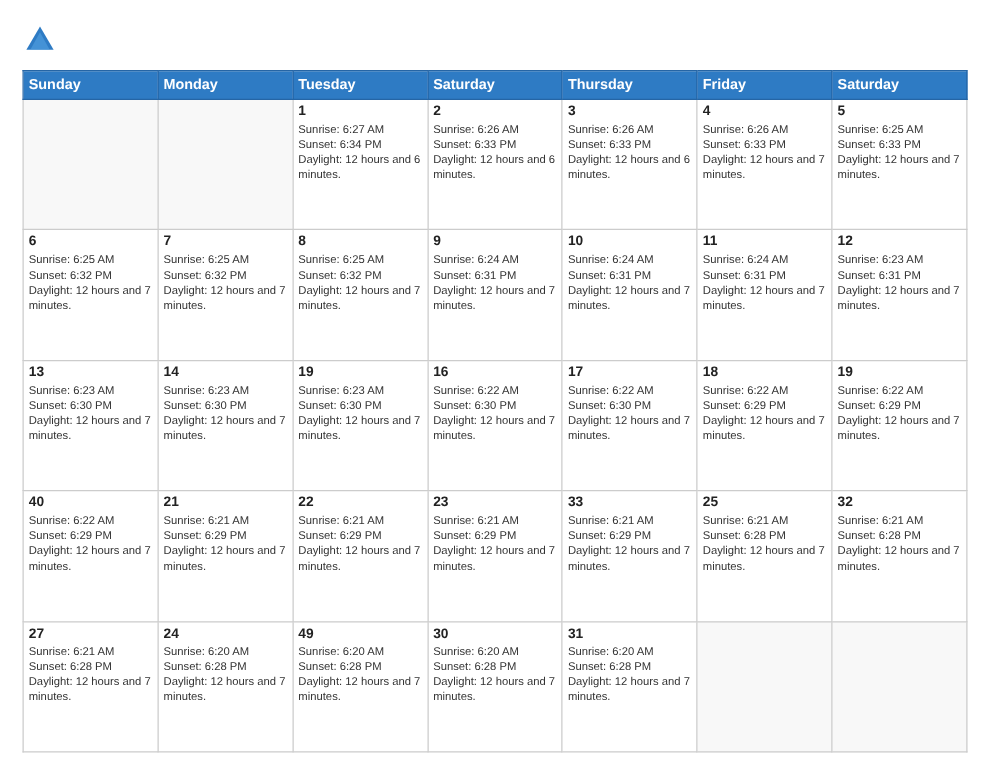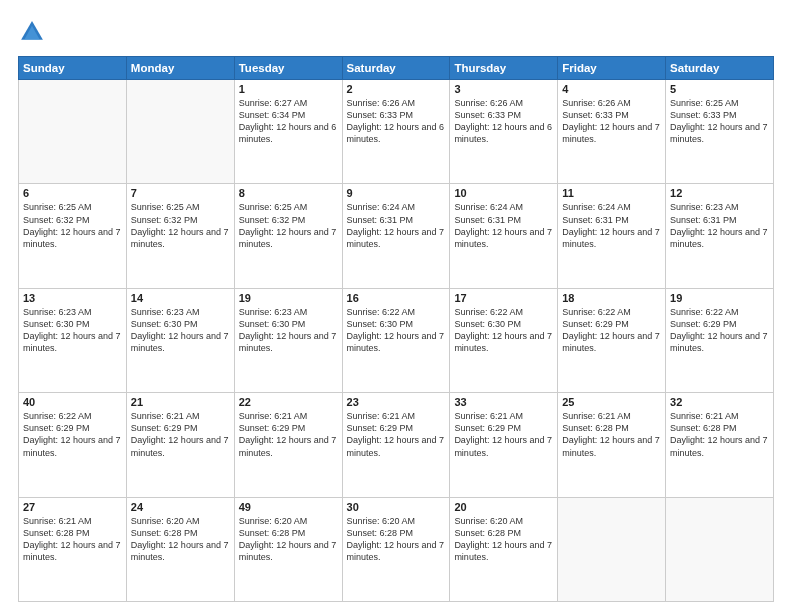--- a/index.html
+++ b/index.html
@@ -321,21 +321,21 @@
 Sunset: 6:28 PM
 Daylight: 12 hours and 7 minutes.</div>
           </td>
           <td>
             <div class="day-num">30</div>
             <div class="day-info" style="white-space: pre-line;">Sunrise: 6:20 AM
 Sunset: 6:28 PM
 Daylight: 12 hours and 7 minutes.</div>
           </td>
           <td>
-            <div class="day-num">20</div>
+            <div class="day-num">31</div>
             <div class="day-info" style="white-space: pre-line;">Sunrise: 6:20 AM
 Sunset: 6:28 PM
 Daylight: 12 hours and 7 minutes.</div>
           </td>
           <td class="empty"></td>
           <td class="empty"></td>
         </tr>
       </tbody>
   </table>
 </div>

